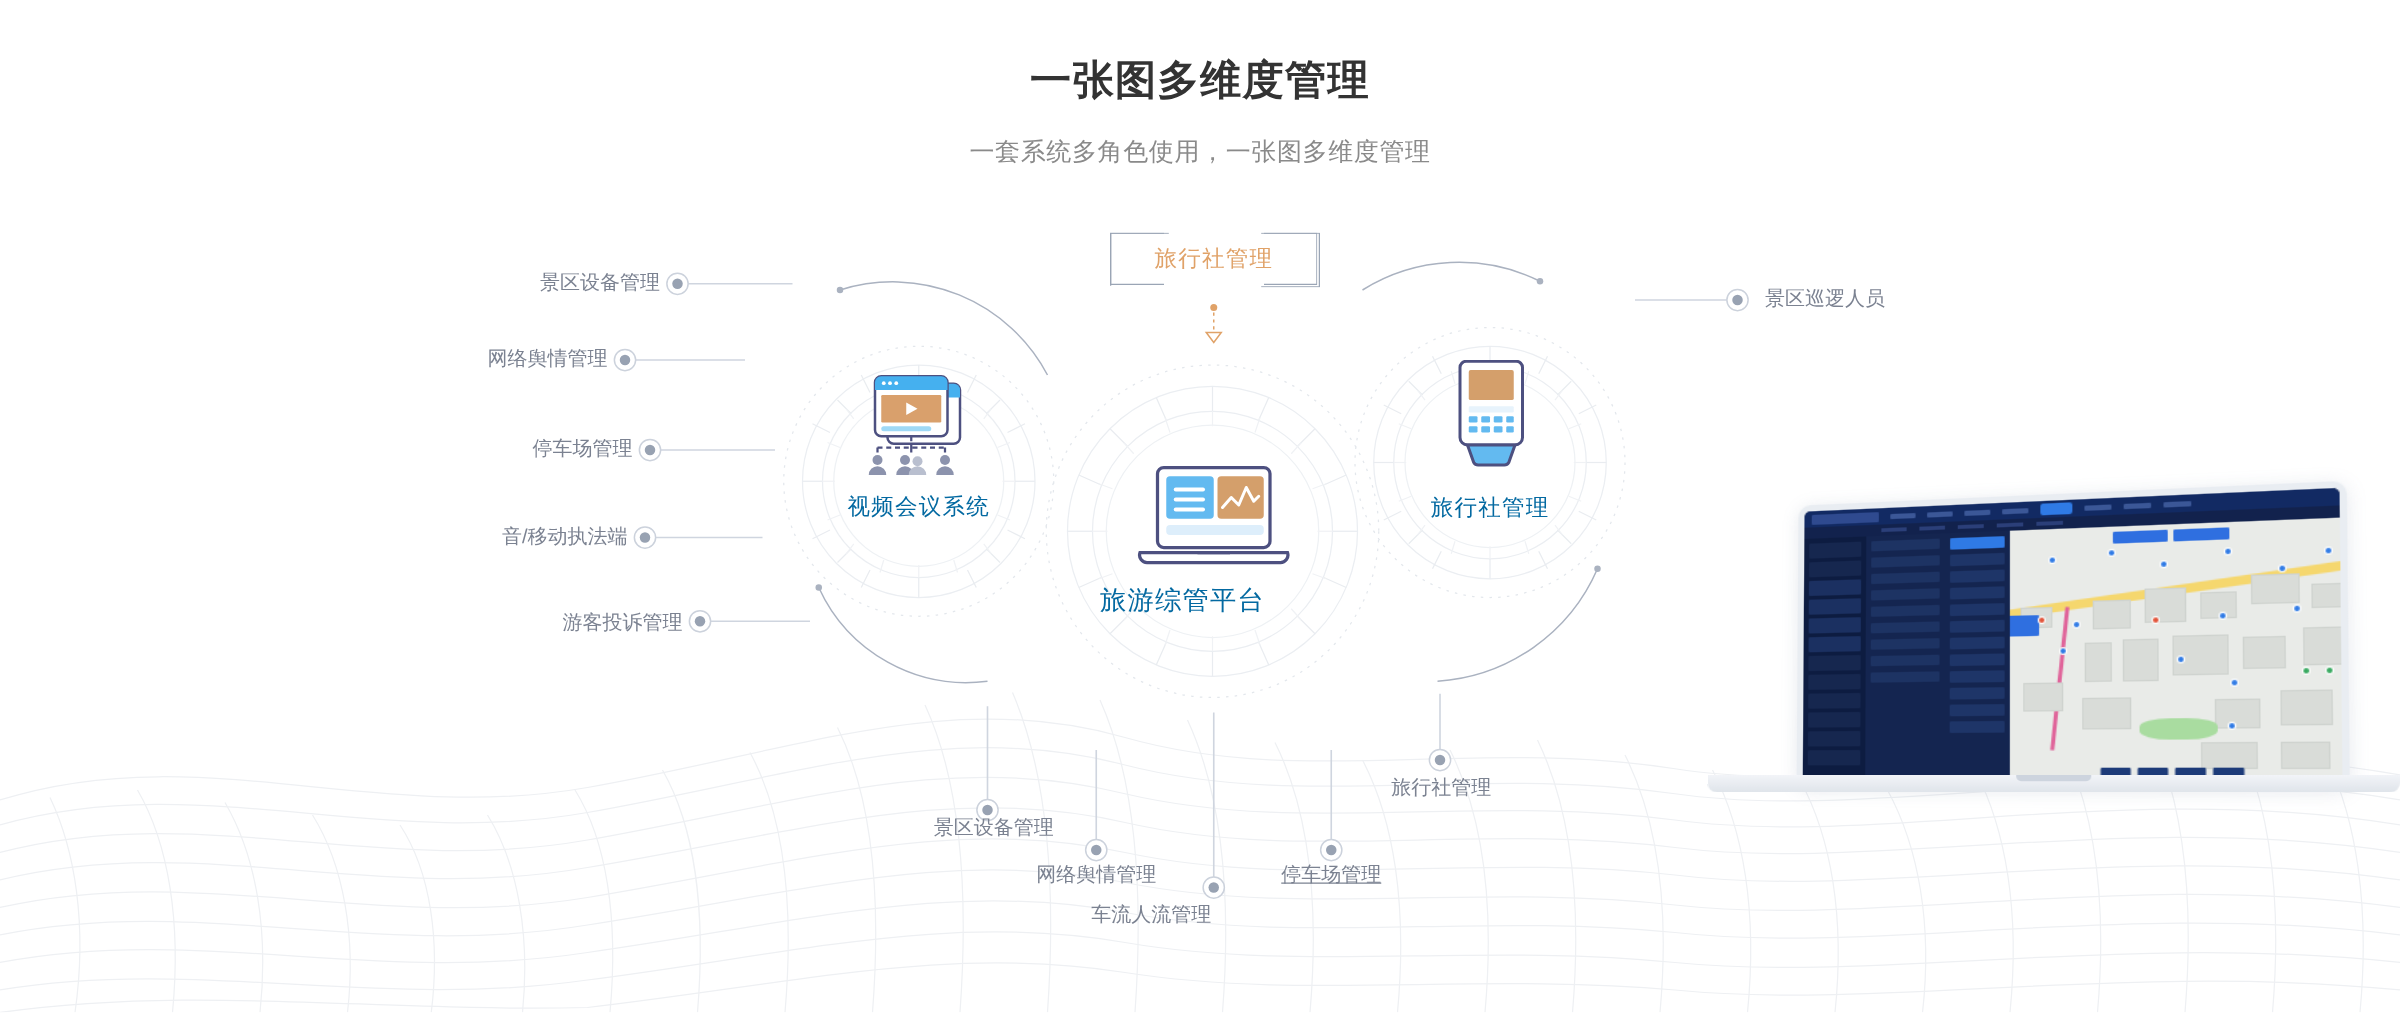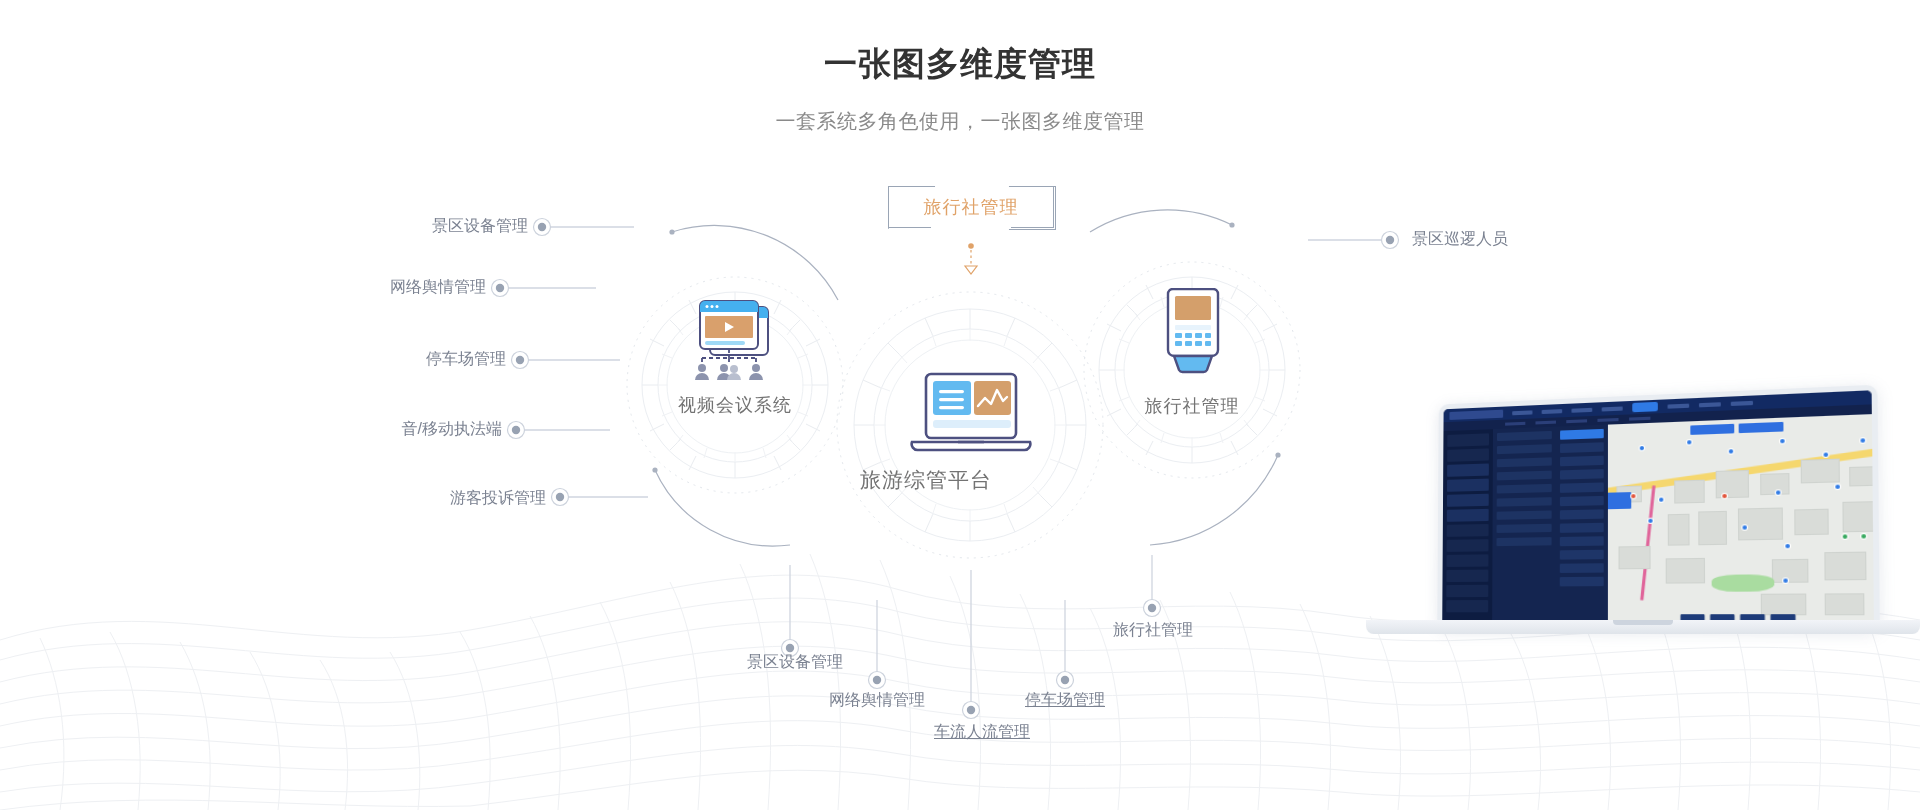--- a/index.html
+++ b/index.html
@@ -50,21 +50,21 @@
   .authority-box::after  { clip-path: polygon(72% 0, 100% 0, 100% 100%, 72% 100%, 72% calc(100% - 3px), calc(100% - 3px) calc(100% - 3px), calc(100% - 3px) 3px, 72% 3px); }
   .abox-frame {
     position: absolute; left: 888px; top: 186px; width: 166px; height: 42px;
     border: 1px solid #9aa5b5;
     -webkit-mask-image: linear-gradient(to right, #000 0 26%, transparent 26% 74%, #000 74% 100%);
     mask-image: linear-gradient(to right, #000 0 26%, transparent 26% 74%, #000 74% 100%);
   }
 
   
   .ring-label {
-    position: absolute; text-align: center; color: #737373;
+    position: absolute; text-align: center; color: #0369a1;
     letter-spacing: 1px; white-space: nowrap;
   }
   .ring-label.big { font-size: 21px; }
   .ring-label.sm  { font-size: 18px; }
 
   
   .icon-wrap { position: absolute; }
 
   
   .mock { position: absolute; left: 1366px; top: 404px; width: 554px; height: 250px; }
@@ -438,21 +438,21 @@
         <rect x="31" y="18" width="25" height="3.2" rx="1.6" fill="#fff"></rect>
         <rect x="31" y="26" width="25" height="3.2" rx="1.6" fill="#fff"></rect>
         <rect x="31" y="34" width="25" height="3.2" rx="1.6" fill="#fff"></rect>
         <rect x="66" y="9" width="37" height="34" rx="3" fill="#d49f6b"></rect>
         <polyline points="70,34 77,26 83,32 89,18 95,29 99,25" fill="none" stroke="#fff" stroke-width="2.4" stroke-linejoin="round" stroke-linecap="round"></polyline>
         <rect x="25" y="48" width="78" height="8" rx="3" fill="#ddeefb"></rect>
         <path d="M4,70 h118 a6,6 0 0 1 -6,8 h-106 a6,6 0 0 1 -6,-8 z" fill="#fff" stroke="#4d5080" stroke-width="2.6"></path>
         <line x1="50" y1="70" x2="76" y2="70" stroke="#4d5080" stroke-width="2.6"></line>
       </svg>
     </div>
-    <div class="ring-label big" style="left:826px; top:466px; width:200px;">旅游综管平台</div>
+    <div class="ring-label big" style="left:846px; top:466px; width:200px;">旅游综管平台</div>
 
     <div class="icon-wrap" style="left:1160px; top:288px; width:66px; height:90px;">
       <svg viewBox="0 0 66 90" width="66" height="90">
         <path d="M8,6 a5,5 0 0 1 5,-5 h40 a5,5 0 0 1 5,5 v56 a6,6 0 0 1 -6,6 h-38 a6,6 0 0 1 -6,-6 z" fill="#fff" stroke="#4d5080" stroke-width="2.4"></path>
         <rect x="15" y="8" width="36" height="24" rx="1.5" fill="#d49f6b"></rect>
         <rect x="15" y="37" width="36" height="5" rx="1" fill="#e7f3fc"></rect>
         <g fill="#63baf0">
           <rect x="15" y="45" width="7" height="5" rx="1"></rect>
             <rect x="25" y="45" width="7" height="5" rx="1"></rect>
           <rect x="35" y="45" width="7" height="5" rx="1"></rect>
@@ -470,21 +470,21 @@
     <div class="node-label r" style="left:308px; top:216px; width:220px;">景区设备管理</div>
     <div class="node-label r" style="left:266px; top:277px; width:220px;">网络舆情管理</div>
     <div class="node-label r" style="left:286px; top:349px; width:220px;">停车场管理</div>
     <div class="node-label r" style="left:282px; top:419px; width:220px;">音/移动执法端</div>
     <div class="node-label r" style="left:326px; top:488px; width:220px;">游客投诉管理</div>
 
     <div class="node-label" style="left:1412px; top:229px;">景区巡逻人员</div>
 
     <div class="node-label" style="left:730px; top:652px; width:130px; text-align:center;">景区设备管理</div>
     <div class="node-label" style="left:812px; top:690px; width:130px; text-align:center;">网络舆情管理</div>
-    <div class="node-label" style="left:917px; top:722px; width:130px; text-align:center;text-decoration:underline;">车流人流管理</div>
+    <div class="node-label" style="left:856px; top:722px; width:130px; text-align:center;">车流人流管理</div>
     <div class="node-label" style="left:1000px; top:690px; width:130px; text-align:center;text-decoration:underline;">停车场管理</div>
     <div class="node-label" style="left:1088px; top:620px; width:130px; text-align:center;">旅行社管理</div>
 
   </div>
 
   <div class="mock">
     <div class="mock-lid">
       <div class="screen">
 
         <div class="scr-topbar">

